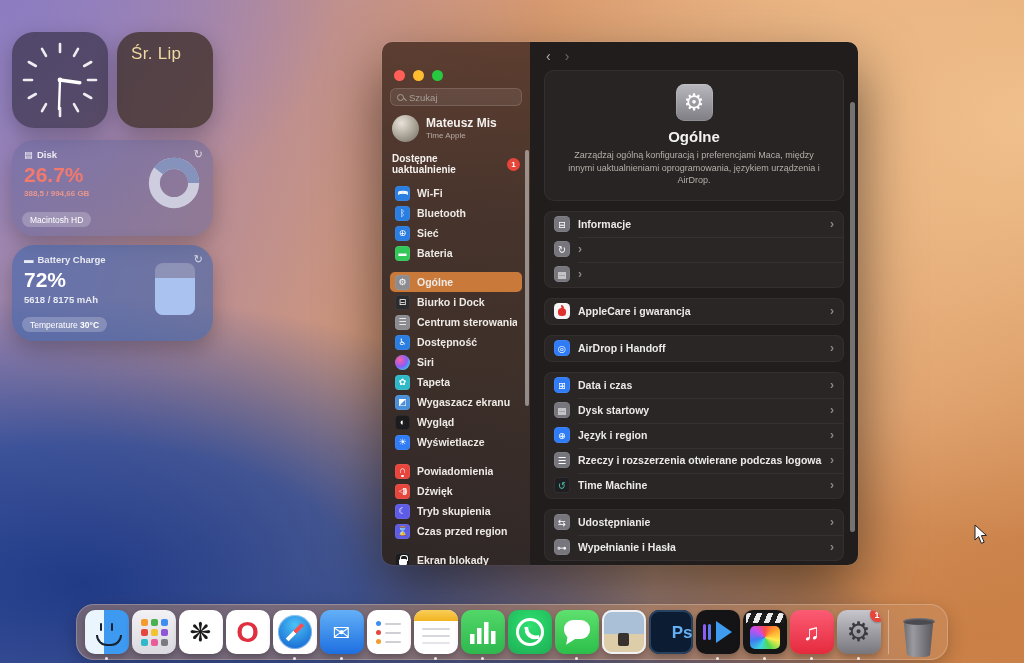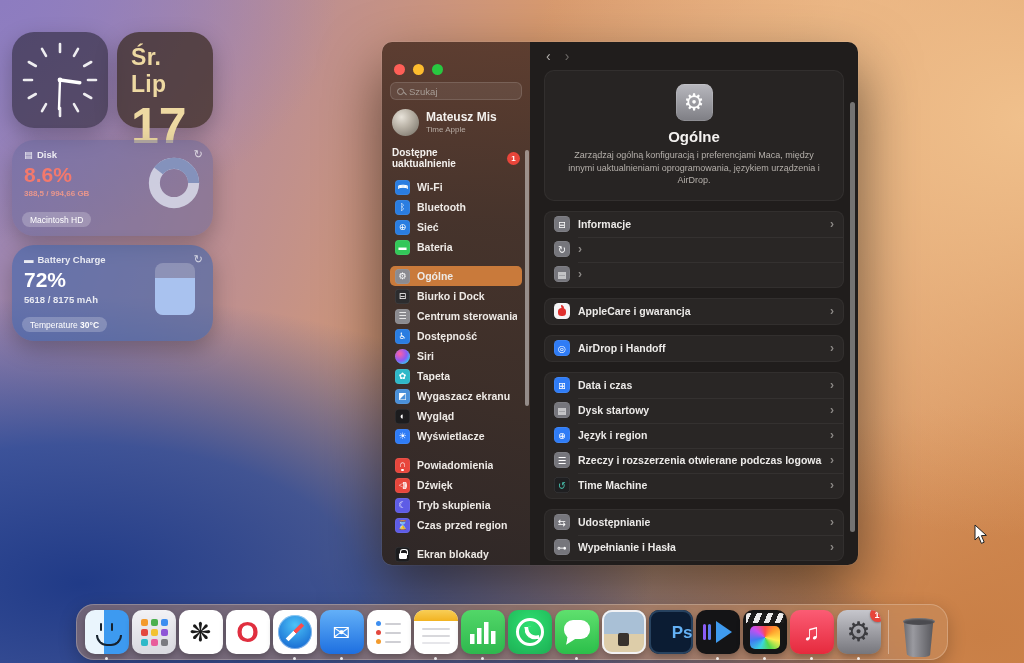--- a/index.html
+++ b/index.html
@@ -15,39 +15,39 @@
       radial-gradient(50% 50% at 96% 96%, #c97f46 0%, rgba(201,127,70,0) 70%),
       linear-gradient(108deg,#9484bd 0%,#b98d96 22%,#d89a6e 45%,#e7ad7d 68%,#cf8750 100%);
     color:#fff;
   }
   .abs{position:absolute;}
 
   
   .widget{position:absolute;border-radius:22px;box-shadow:0 8px 22px rgba(0,0,0,.25);}
   .w-clock{left:12px;top:32px;width:96px;height:96px;background:rgba(44,38,56,.62);display:flex;align-items:center;justify-content:center;}
   .w-cal{left:117px;top:32px;width:96px;height:96px;background:rgba(56,40,30,.72);padding:12px 14px;}
-  .w-cal .wk{color:#eed9a2;font-size:23px;font-weight:700;letter-spacing:.3px;}
+  .w-cal .wk{color:#eed9a2;font-size:17px;font-weight:400;letter-spacing:.3px;}
   .w-cal .day{color:#eed9a2;font-size:50px;font-weight:700;line-height:1.05;margin-top:2px;}
   .w-disk{left:12px;top:140px;width:201px;height:96px;background:rgba(98,100,150,.48);padding:9px 12px;}
   .w-batt{left:12px;top:245px;width:201px;height:96px;background:rgba(62,100,170,.60);padding:9px 12px;}
   .w-title{display:flex;align-items:center;gap:4px;font-size:9.5px;font-weight:700;color:rgba(255,255,255,.85);}
   .w-refresh{position:absolute;right:10px;top:8px;font-size:11px;color:rgba(255,255,255,.7);}
   .w-disk .pct{color:#f3796d;font-size:21px;font-weight:800;margin-top:3px;}
   .w-disk .detail{color:#e9968c;font-size:8px;font-weight:700;margin-top:2px;}
   .w-pill{position:absolute;left:10px;bottom:9px;background:rgba(255,255,255,.22);border-radius:9px;padding:2.5px 8px;font-size:8.5px;font-weight:400;color:#fff;}
   .w-batt .pct{color:#fff;font-size:21px;font-weight:800;margin-top:3px;}
   .w-batt .detail{color:rgba(255,255,255,.85);font-size:9.5px;font-weight:600;margin-top:2px;}
   .donut{position:absolute;right:12px;top:16px;}
   .batt-graphic{position:absolute;right:18px;top:18px;width:40px;height:52px;background:rgba(255,255,255,.22);border-radius:8px;overflow:hidden;}
   .batt-graphic::before{content:"";position:absolute;top:-5px;left:50%;width:14px;height:5px;margin-left:-7px;background:rgba(255,255,255,.32);border-radius:3px 3px 0 0;}
   .batt-fill{position:absolute;bottom:0;left:0;width:100%;background:#a9c2ef;}
 
   
   .window{left:382px;top:42px;width:476px;height:523px;border-radius:10px;overflow:hidden;display:flex;box-shadow:0 25px 60px rgba(0,0,0,.55), 0 0 0 .5px rgba(255,255,255,.15);}
-  .sidebar{width:148px;flex:none;position:relative;background:linear-gradient(180deg,rgba(86,56,44,.94) 0%,rgba(62,46,40,.95) 35%,rgba(46,38,36,.97) 100%);padding:11px 8px;}
+  .sidebar{width:148px;flex:none;position:relative;background:linear-gradient(180deg,rgba(86,56,44,.94) 0%,rgba(62,46,40,.95) 35%,rgba(46,38,36,.97) 100%);padding:17px 8px;}
   .lights{display:flex;gap:8px;padding:11px 4px 7px;}
   .light{width:11px;height:11px;border-radius:50%;}
   .l-red{background:#ff5f57;} .l-yel{background:#febc2e;} .l-grn{background:#28c840;}
   .search{display:flex;align-items:center;gap:5px;background:rgba(255,255,255,.08);border:1px solid rgba(255,255,255,.13);border-radius:6px;height:18px;padding:0 6px;}
   .mag{width:7px;height:7px;border:1.4px solid #a79d96;border-radius:50%;position:relative;flex:none;}
   .mag::after{content:"";position:absolute;width:4px;height:1.4px;background:#a79d96;transform:rotate(45deg);right:-3.5px;bottom:-1px;}
   .search input{background:transparent;border:none;outline:none;color:#e9e4df;font-size:9.5px;width:100%;font-family:inherit;}
   .search input::placeholder{color:#a79d96;}
   .user{display:flex;align-items:center;gap:7px;padding:9px 2px 7px;}
   .avatar{width:27px;height:27px;border-radius:50%;background:radial-gradient(circle at 35% 30%,#e8e3da 0%,#b9b2a6 40%,#6f6a60 100%);flex:none;}
@@ -166,30 +166,29 @@
         <line x1="24" y1="10.8" x2="28" y2="17.8"></line>
     </g>
     <line x1="42" y1="42" x2="42" y2="22" stroke="#fff" stroke-width="3.4" stroke-linecap="round" transform="rotate(98 42 42)"></line>
     <line x1="42" y1="42" x2="42" y2="13" stroke="#fff" stroke-width="2.4" stroke-linecap="round" transform="rotate(182 42 42)"></line>
     <circle cx="42" cy="42" r="2.4" fill="#fff"></circle>
   </svg>
 </div>
 
 <div class="widget w-cal">
   <div class="wk">Śr. Lip</div>
-  <div class="day">17</div>
 </div>
 
 <div class="widget w-disk">
   <div class="w-title">
     <span>▤</span>
     <span>Disk</span>
   </div>
   <div class="w-refresh">↻</div>
-  <div class="pct">8.6%</div>
+  <div class="pct">26.7%</div>
   <div class="detail">388,5 / 994,66 GB</div>
   <svg class="donut" width="54" height="54" viewBox="0 0 44 44">
     <circle cx="22" cy="22" r="16" fill="none" stroke="rgba(222,226,240,.8)" stroke-width="9"></circle>
     <circle cx="22" cy="22" r="16" fill="none" stroke="rgba(128,142,185,.95)" stroke-width="9" transform="rotate(-142 22 22)" stroke-dasharray="39.30760728171549 100.53096491487338"></circle>
   </svg>
   <div class="w-pill">Macintosh HD</div>
 </div>
 
 <div class="widget w-batt">
   <div class="w-title">

